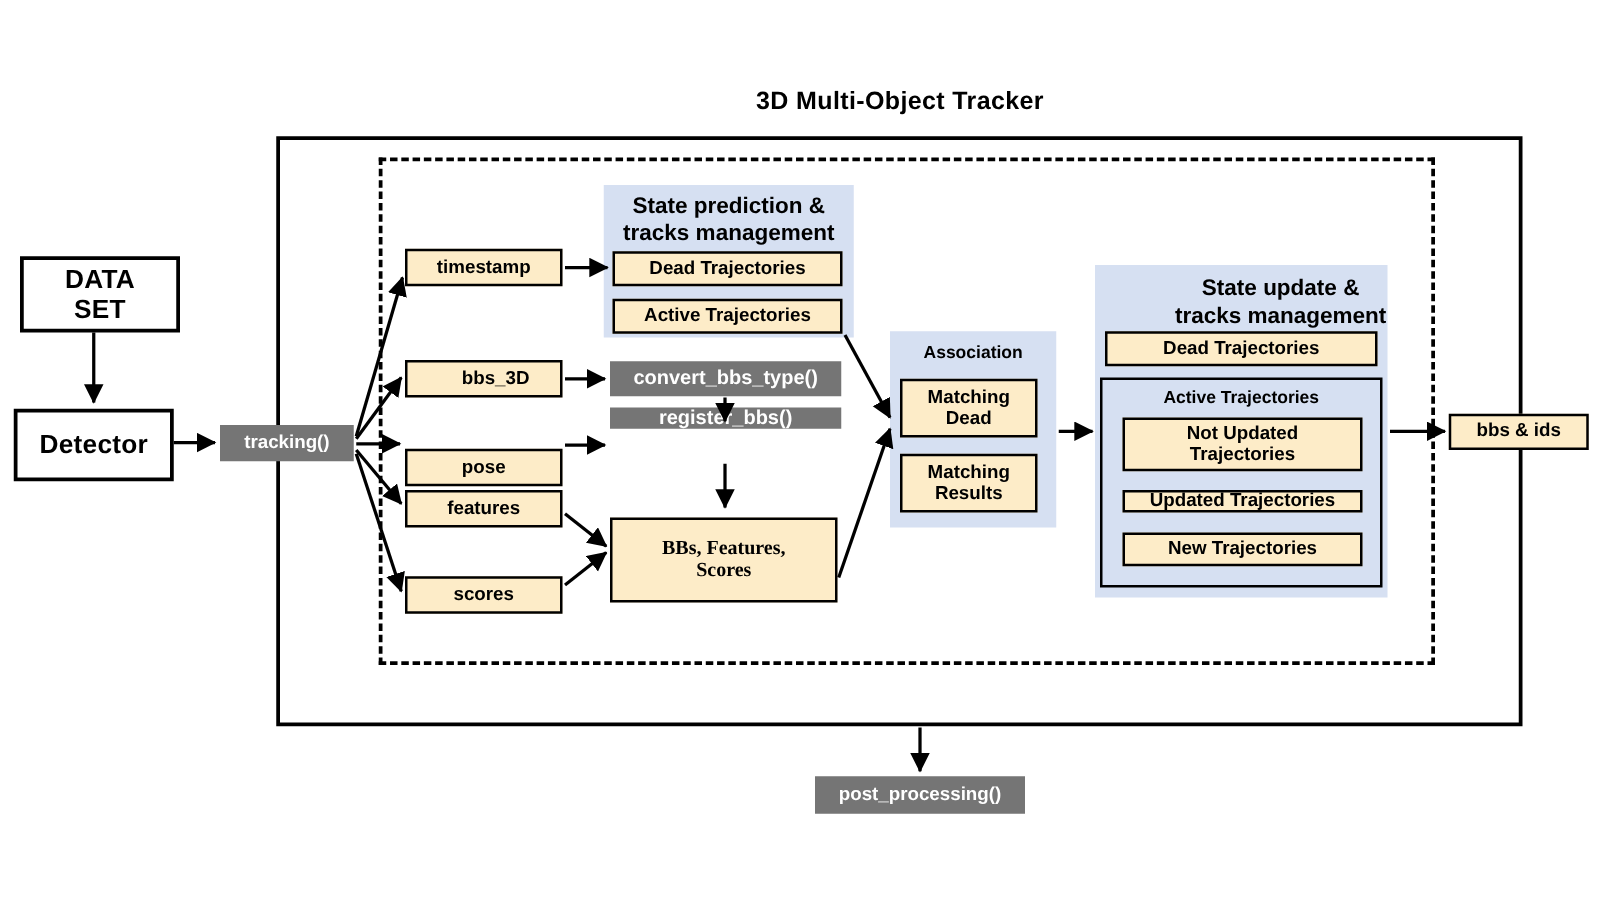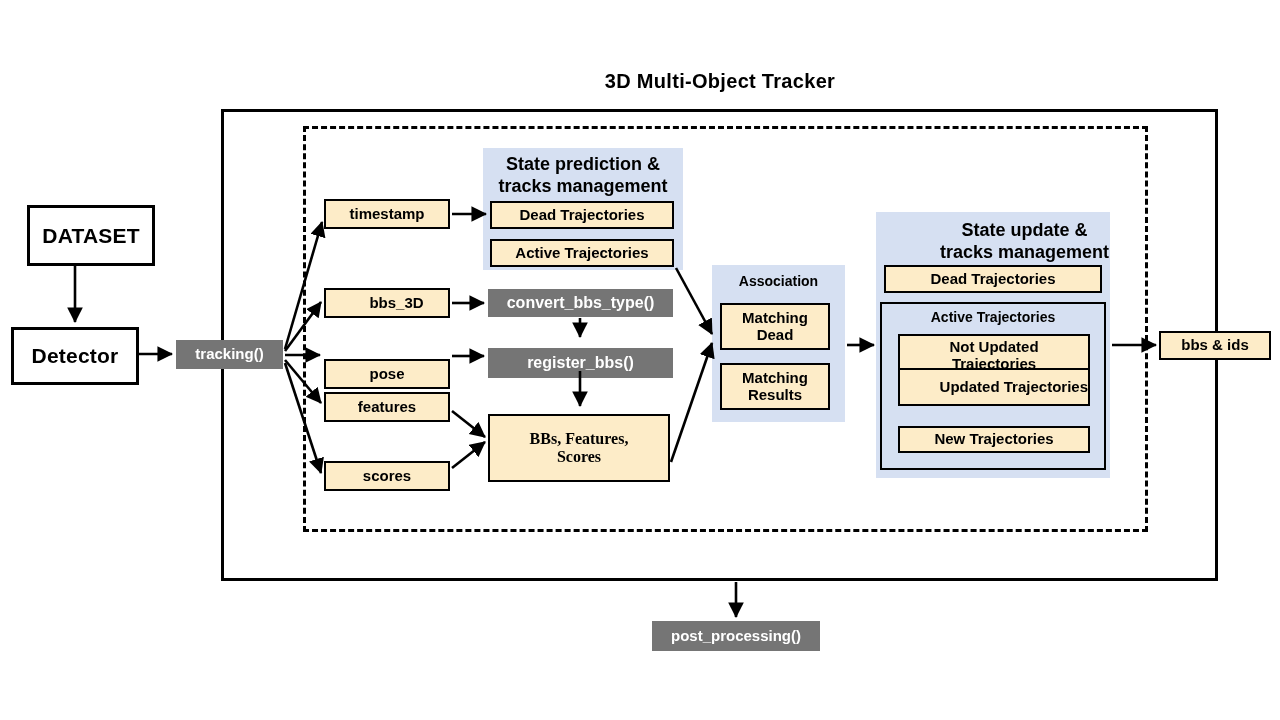--- a/index.html
+++ b/index.html
@@ -36,21 +36,21 @@
 <body>
 
 <div id="stage">
 
   <div class="title" style="left:420px;top:70px;width:600px;">3D Multi-Object  Tracker</div>
 
   <div class="solid-frame" style="left:221px;top:109px;width:997px;height:472px;"></div>
 
   <div class="dashed-frame" style="left:303px;top:126px;width:845px;height:406px;"></div>
 
-  <div class="box plain-box" style="left:27px;top:205px;width:128px;height:61px;flex-direction:row;">
+  <div class="box plain-box" style="left:16px;top:205px;width:128px;height:61px;flex-direction:column;">
     <span>DATA</span>
     <span>SET</span>
   </div>
 
   <div class="box plain-box" style="left:11px;top:327px;width:128px;height:58px;">
     <span>Detector</span>
   </div>
 
   <div class="box gray-box" style="left:176px;top:340px;width:107px;height:29px;font-size:15px;">
     <span>tracking()</span>
@@ -80,21 +80,21 @@
   <div class="box tan-box" style="left:490px;top:201px;width:184px;height:28px;">
     <span>Dead Trajectories</span>
   </div>
   <div class="box tan-box" style="left:490px;top:239px;width:184px;height:28px;">
     <span>Active Trajectories</span>
   </div>
 
   <div class="box gray-box" style="left:488px;top:289px;width:185px;height:28px;">
     <span>convert_bbs_type()</span>
   </div>
-  <div class="box gray-box" style="left:488px;top:348px;width:185px;height:30px;">
+  <div class="box gray-box" style="left:488px;top:326px;width:185px;height:17px;">
     <span>register_bbs()</span>
   </div>
 
   <div class="box tan-box" style="left:488px;top:414px;width:182px;height:68px;flex-direction:column;font-size:16px;font-family:Liberation Serif, serif;">
     <span>BBs,  Features,</span>
     <span>Scores</span>
   </div>
 
   <div class="panel" style="left:712px;top:265px;width:133px;height:157px;"></div>
   <div class="panel-title" style="left:712px;top:273px;width:133px;font-size:14px;">
@@ -120,21 +120,21 @@
 
   <div class="subgroup" style="left:880px;top:302px;width:226px;height:168px;"></div>
   <div class="panel-title" style="left:880px;top:309px;width:226px;font-size:14px;">
     <div>Active Trajectories</div>
   </div>
 
   <div class="box tan-box" style="left:898px;top:334px;width:192px;height:43px;flex-direction:column;">
     <span>Not Updated</span>
     <span>Trajectories</span>
   </div>
-  <div class="box tan-box" style="left:898px;top:368px;width:192px;height:38px;justify-content:flex-end;">
+  <div class="box tan-box" style="left:898px;top:392px;width:192px;height:18px;">
     <span>Updated Trajectories</span>
   </div>
   <div class="box tan-box" style="left:898px;top:426px;width:192px;height:27px;">
     <span>New Trajectories</span>
   </div>
 
   <div class="box tan-box" style="left:1159px;top:331px;width:112px;height:29px;">
     <span>bbs &amp; ids</span>
   </div>
 

